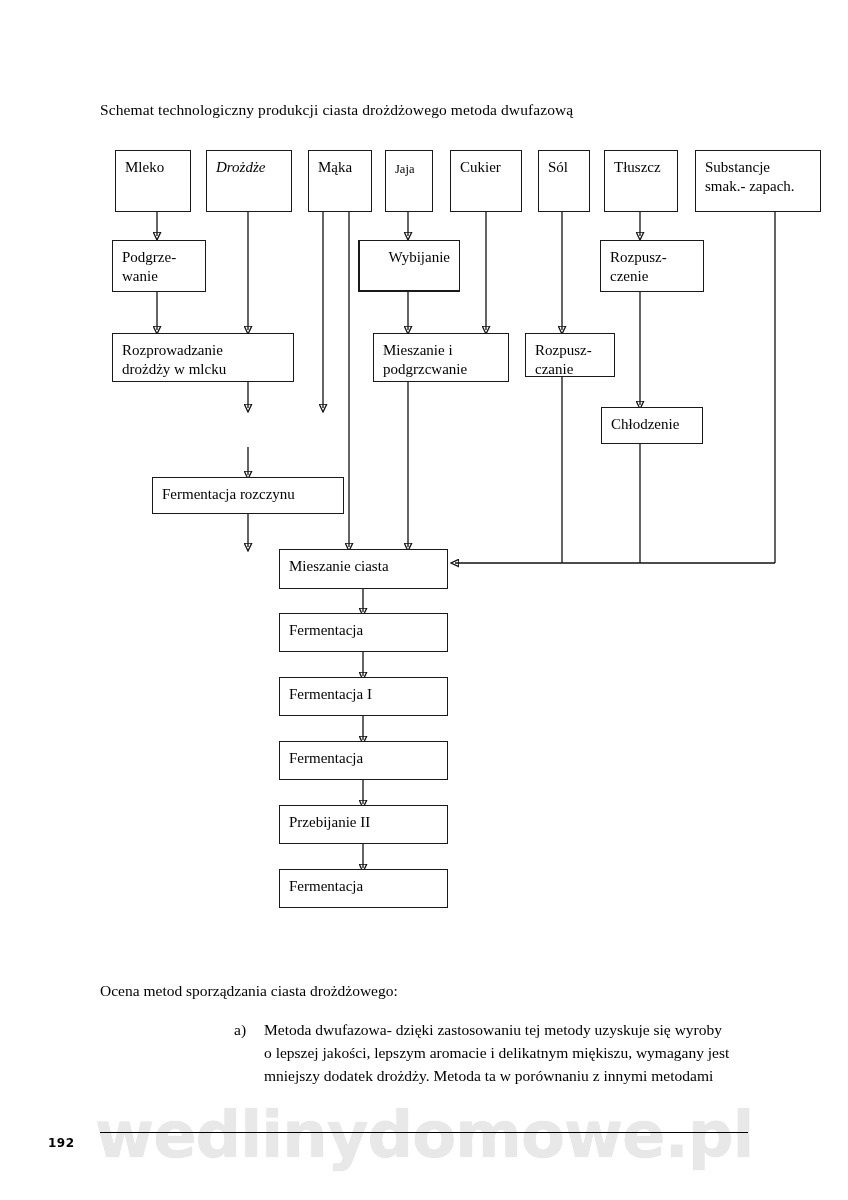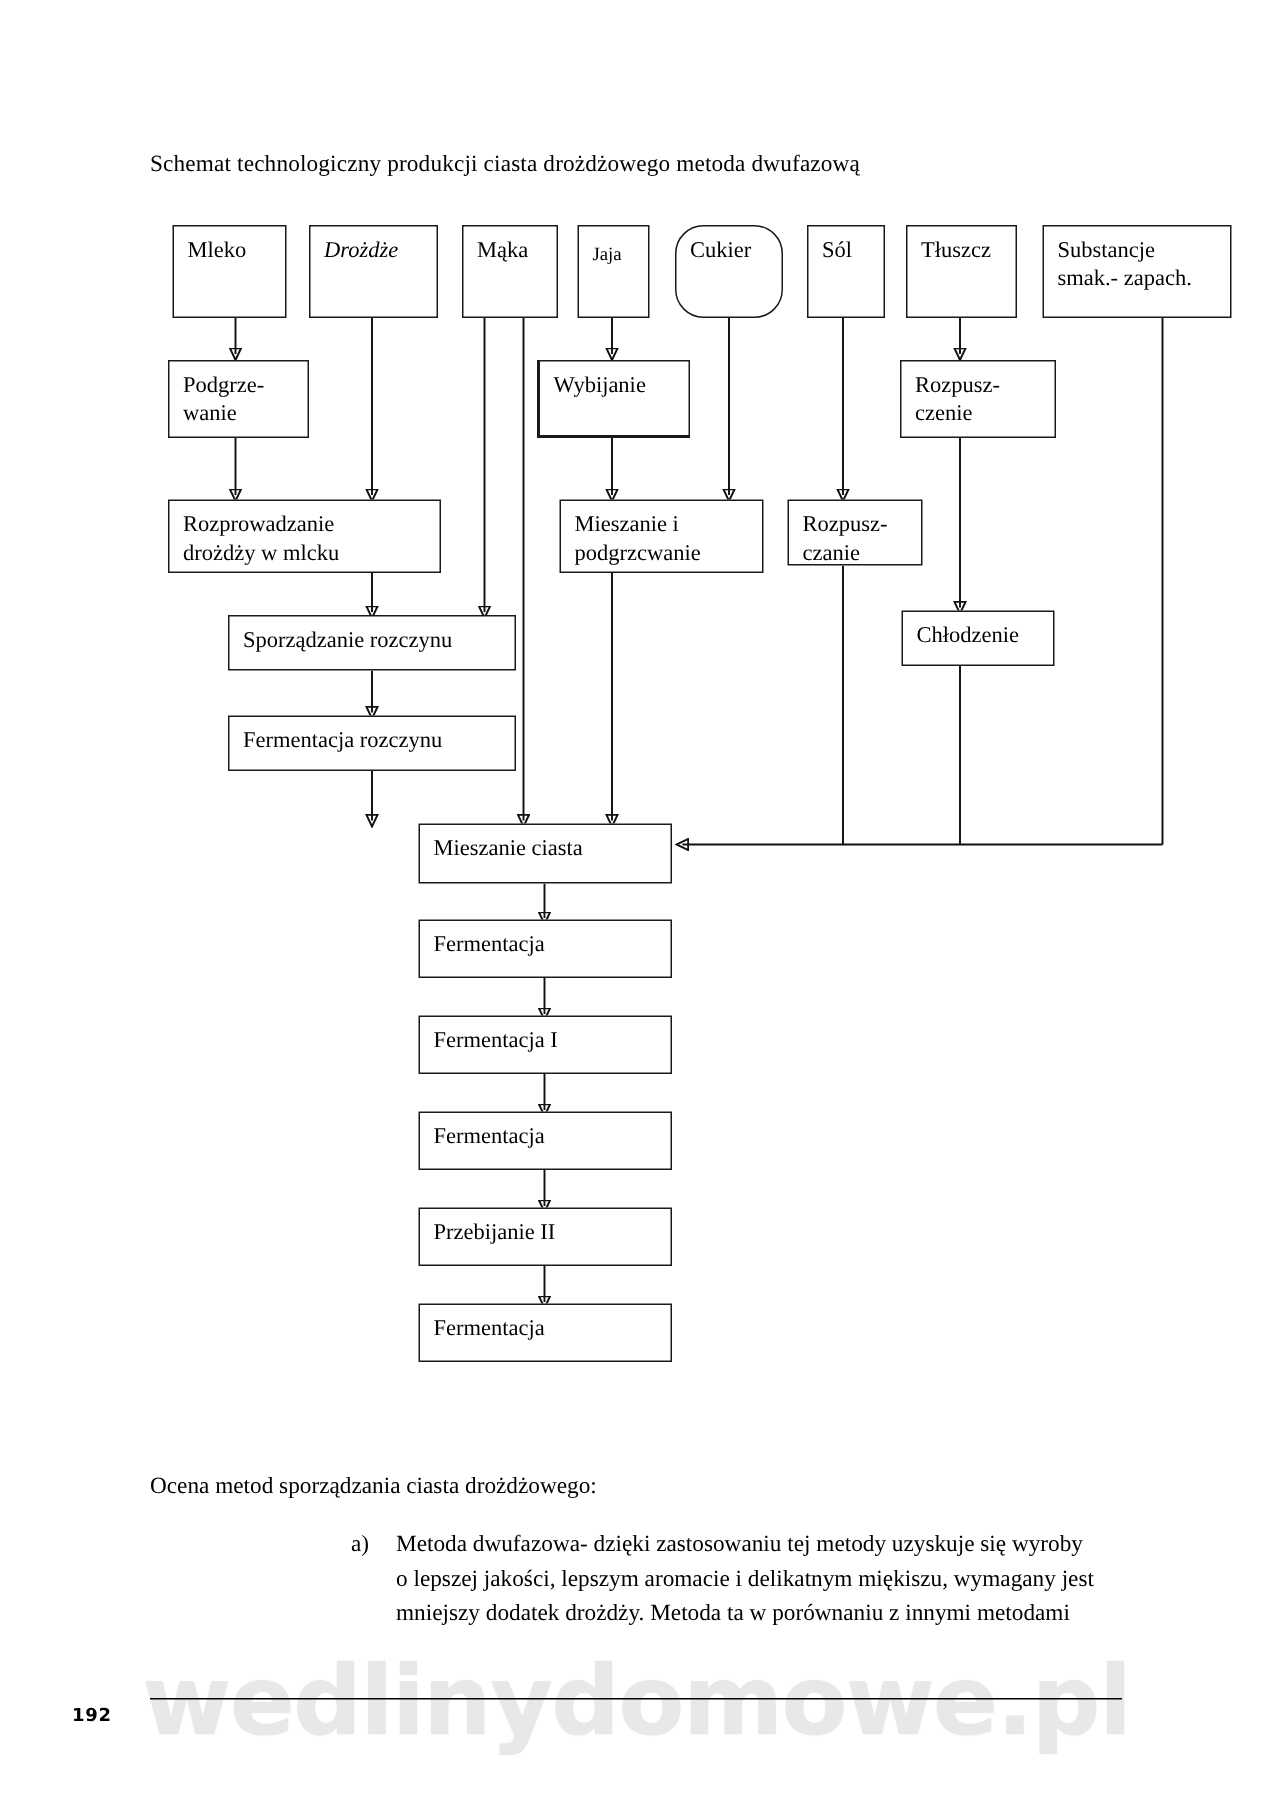--- a/index.html
+++ b/index.html
@@ -173,21 +173,21 @@
     </div>
 
     <div class="node" style="left:308px; top:150px; width:64px; height:62px;">
       <span class="ln">Mąka</span>
     </div>
 
     <div class="node small" style="left:385px; top:150px; width:48px; height:62px;">
       <span class="ln">Jaja</span>
     </div>
 
-    <div class="node" style="left:450px; top:150px; width:72px; height:62px;border-radius:19px;">
+    <div class="node" style="left:450px; top:150px; width:72px; height:62px;">
       <span class="ln">Cukier</span>
     </div>
 
     <div class="node" style="left:538px; top:150px; width:52px; height:62px;">
       <span class="ln">Sól</span>
     </div>
 
     <div class="node" style="left:604px; top:150px; width:74px; height:62px;">
       <span class="ln">Tłuszcz</span>
     </div>
@@ -195,21 +195,21 @@
     <div class="node" style="left:695px; top:150px; width:126px; height:62px;">
       <span class="ln">Substancje</span>
       <span class="ln">smak.- zapach.</span>
     </div>
 
     <div class="node" style="left:112px; top:240px; width:94px; height:52px;">
       <span class="ln">Podgrze-</span>
       <span class="ln">wanie</span>
     </div>
 
-    <div class="node thick" style="left:358px; top:240px; width:102px; height:52px;">
+    <div class="node thick" style="left:358px; top:240px; width:102px; height:52px;text-align:right;">
       <span class="ln">Wybijanie</span>
     </div>
 
     <div class="node" style="left:600px; top:240px; width:104px; height:52px;">
       <span class="ln">Rozpusz-</span>
       <span class="ln">czenie</span>
     </div>
 
     <div class="node" style="left:112px; top:333px; width:182px; height:49px;">
       <span class="ln">Rozprowadzanie</span>
@@ -219,23 +219,20 @@
     <div class="node" style="left:373px; top:333px; width:136px; height:49px;">
       <span class="ln">Mieszanie i</span>
       <span class="ln">podgrzcwanie</span>
     </div>
 
     <div class="node" style="left:525px; top:333px; width:90px; height:44px;">
       <span class="ln">Rozpusz-</span>
       <span class="ln">czanie</span>
     </div>
 
-    <div class="node" style="left:152px; top:410px; width:192px; height:37px;">
-      <span class="ln">Sporządzanie rozczynu</span>
-    </div>
 
     <div class="node" style="left:601px; top:407px; width:102px; height:37px;">
       <span class="ln">Chłodzenie</span>
     </div>
 
     <div class="node" style="left:152px; top:477px; width:192px; height:37px;">
       <span class="ln">Fermentacja rozczynu</span>
     </div>
 
     <div class="node" style="left:279px; top:549px; width:169px; height:40px;">

